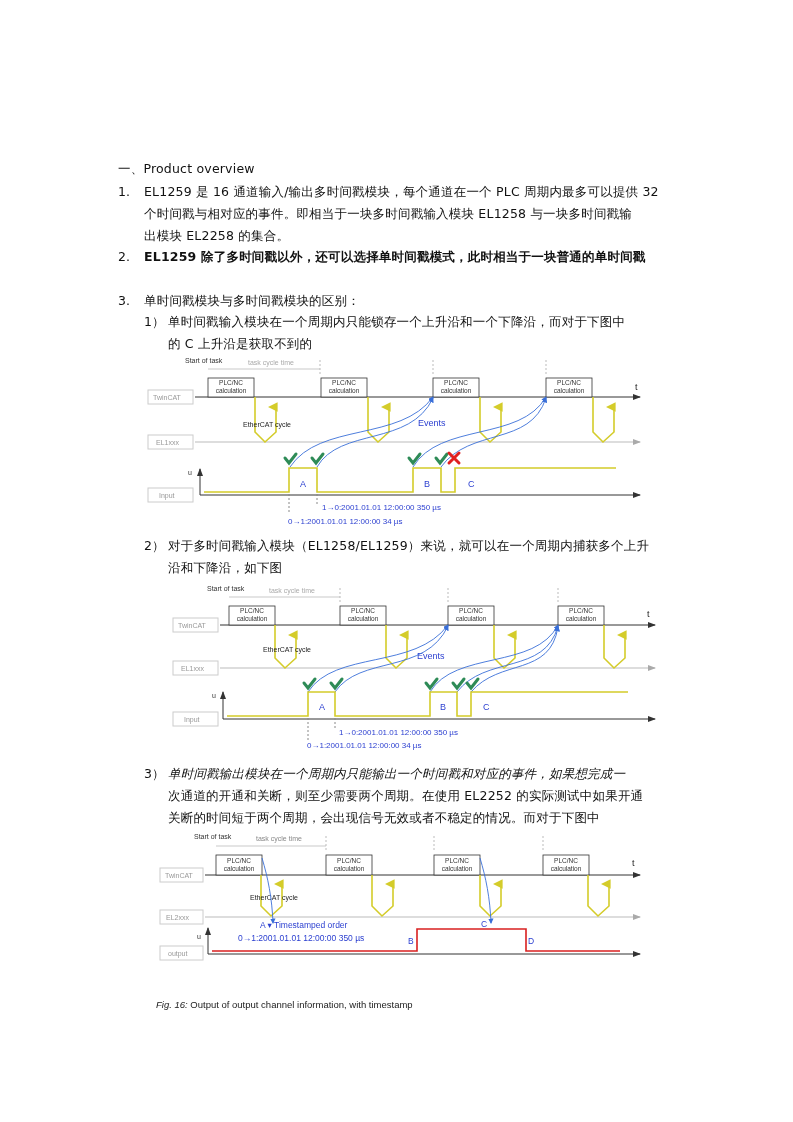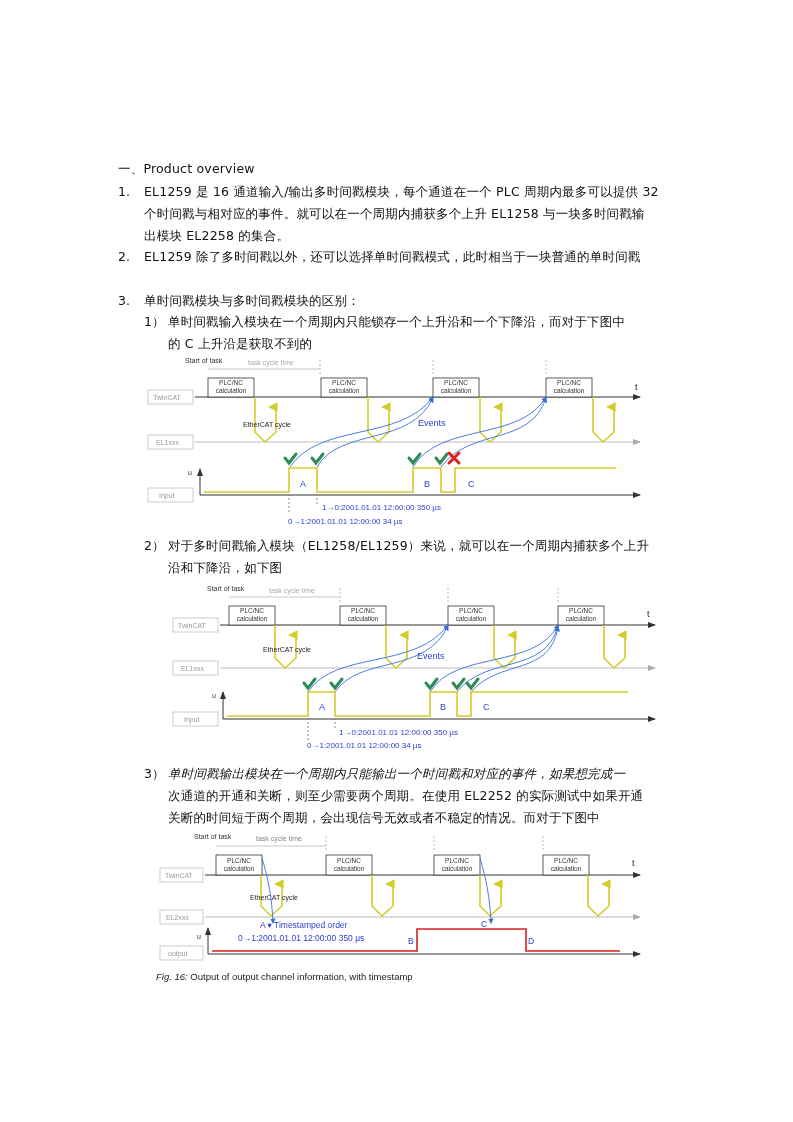--- a/index.html
+++ b/index.html
@@ -2,37 +2,37 @@
 <html><head>
 <meta charset="utf-8">
 <style>
   html, body { margin: 0; padding: 0; background: #ffffff; }
   body { width: 793px; height: 1122px; position: relative; overflow: hidden;
          font-family: "DejaVu Sans", "Liberation Sans", sans-serif; color: #111; }
   .page { position: absolute; left: 0; top: 0; width: 793px; height: 834px; }
   .txt { position: absolute; font-size: 12.5px; line-height: 21px; white-space: nowrap; letter-spacing: 0.2px; }
   .num { position: absolute; font-size: 12.5px; line-height: 21px; }
   svg text { font-family: "Liberation Sans", sans-serif; }
-  .caption { position: absolute; font-family: "Liberation Sans", sans-serif; font-size: 9.5px; color: #222; }
+  .caption { position: absolute; font-family: "Liberation Sans", sans-serif; font-size: 9.5px; color: #222; margin-top: 28px; }
   .caption i { font-style: italic; }
 </style>
 </head>
 <body>
 
 <div class="page">
 
   <div class="txt" style="left:118px; top:158px;">一、Product overview</div>
 
   <div class="num" style="left:118px; top:181px;">1.</div>
   <div class="txt" style="left:144px; top:181px;text-align:center;">EL1259 是 16 通道输入/输出多时间戳模块，每个通道在一个 PLC 周期内最多可以提供 32</div>
-  <div class="txt" style="left:144px; top:203px;">个时间戳与相对应的事件。就可以在一个周期内捕获多个上升 EL1258 与一块多时间戳输</div>
+  <div class="txt" style="left:144px; top:203px;">个时间戳与相对应的事件。即相当于一块多时间戳输入模块 EL1258 与一块多时间戳输</div>
   <div class="txt" style="left:144px; top:225px;">出模块 EL2258 的集合。</div>
 
   <div class="num" style="left:118px; top:246px;">2.</div>
-  <div class="txt" style="left:144px; top:246px;">EL1259 除了多时间戳以外，还可以选择单时间戳模式，此时相当于一块普通的单时间戳</div>
+  <div class="txt" style="left:144px; top:246px;font-weight:bold;">EL1259 除了多时间戳以外，还可以选择单时间戳模式，此时相当于一块普通的单时间戳</div>
 
   <div class="num" style="left:118px; top:290px;">3.</div>
   <div class="txt" style="left:144px; top:290px;">单时间戳模块与多时间戳模块的区别：</div>
 
   <div class="num" style="left:144px; top:311px;">1）</div>
   <div class="txt" style="left:168px; top:311px;">单时间戳输入模块在一个周期内只能锁存一个上升沿和一个下降沿，而对于下图中</div>
   <div class="txt" style="left:168px; top:333px;">的 C 上升沿是获取不到的</div>
 
   <svg style="position:absolute; left:140px; top:352px;" width="520" height="180" viewBox="0 0 520 180">
     <defs>

